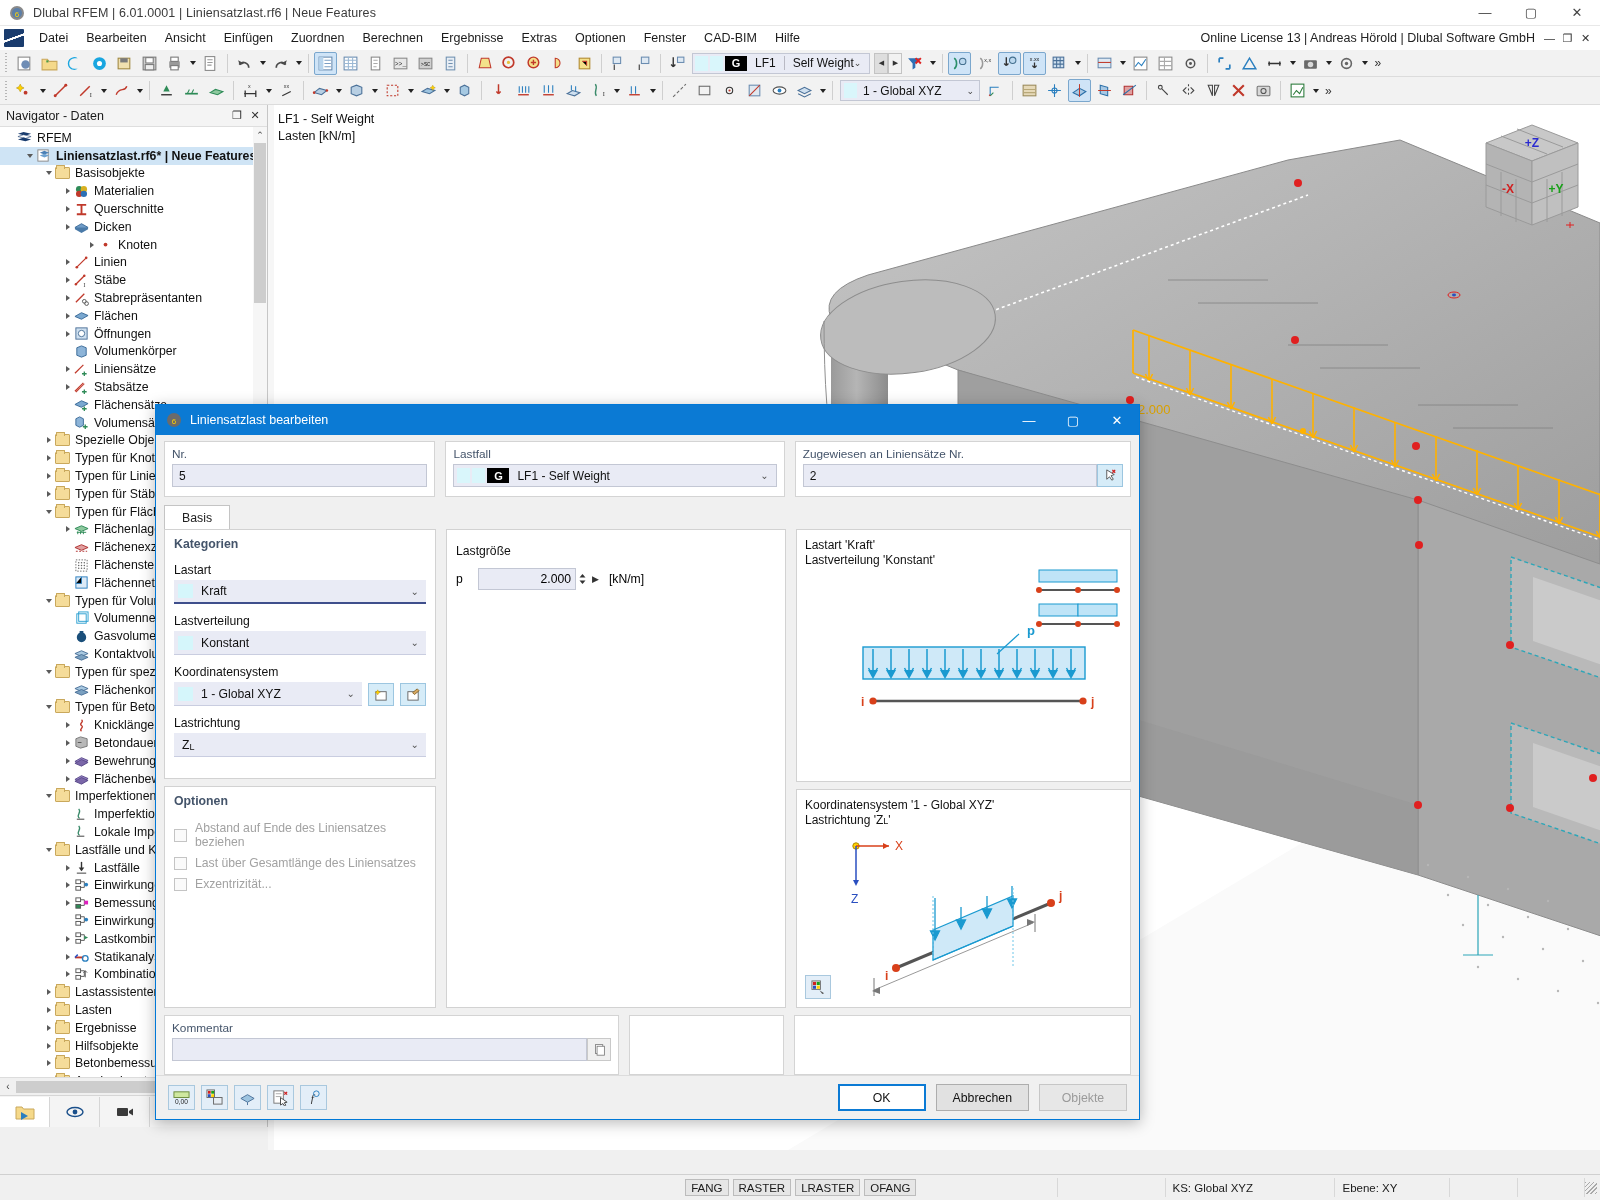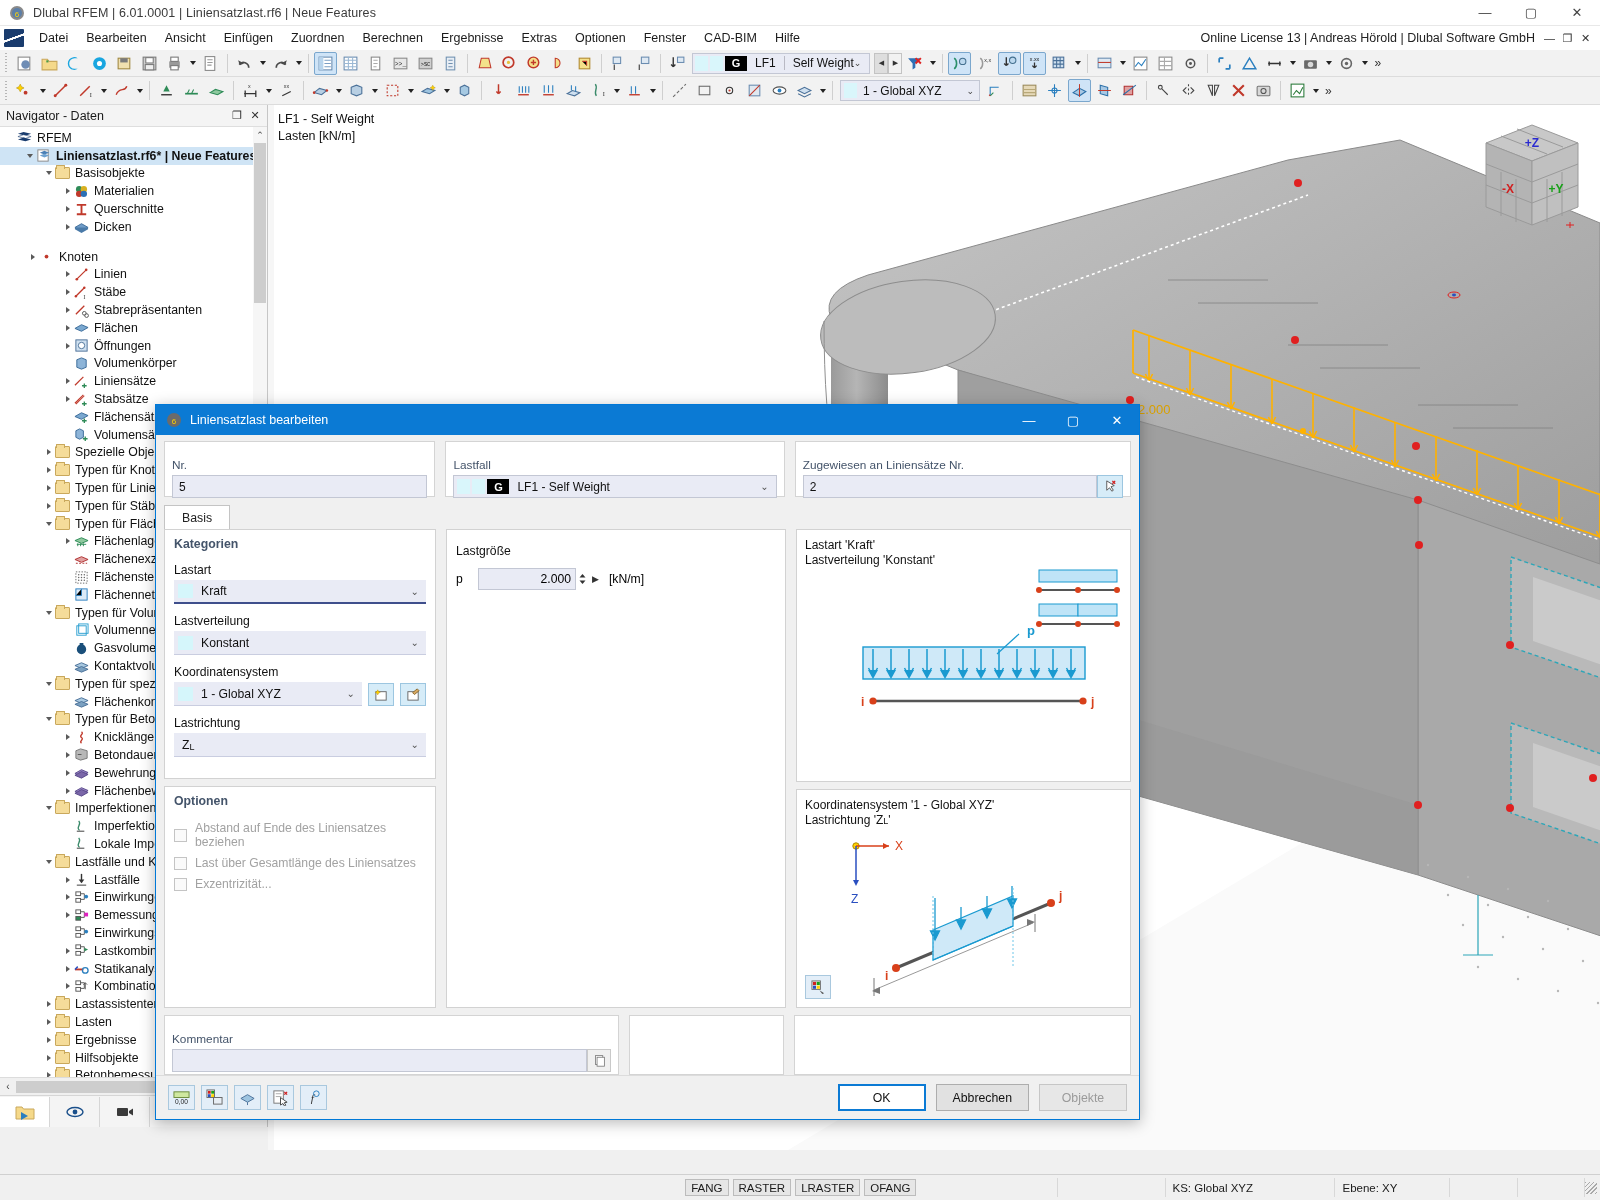--- a/index.html
+++ b/index.html
@@ -179,21 +179,21 @@
     height:30px; background:#0b7ad4; display:flex; align-items:center; color:#fff;
   }
   .dlg-ic { width:16px;height:16px;margin-left:10px;margin-right:8px; }
   .dlg-t { font-size:12.5px; }
   .dlg-wbtns{ margin-left:auto; display:flex; height:30px; }
   .dlg-wbtn { width:44px; height:30px; display:flex;align-items:center;justify-content:center;
               color:#fff; font-size:13px;}
   .dlg-body { flex:1; padding:6px 8px 0 8px; display:flex; flex-direction:column; background:#f0f0f0;}
 
   .top-row { display:flex; gap:10px; height: 56px; }
-  .fieldbox { background:#fff; border:1px solid #d4d4d4; padding:16px 7px 6px 7px; position:relative;}
+  .fieldbox { background:#fff; border:1px solid #d4d4d4; padding:5px 7px 6px 7px; position:relative;}
   .fb-label { font-size:11.8px; color:#44546a; margin-bottom:3px; }
   .txtfield {
     height:23px; background:#e9ebf5; border:1px solid #c3c7d4; display:flex; align-items:center;
     font-size:12px; color:#111; padding-left:6px;
   }
   .combofield {
     height:23px; background:#e9ebf5; border:1px solid #c3c7d4; display:flex; align-items:center;
     font-size:12px; color:#111; padding-left:3px;
   }
   .tab-strip { display:flex; height:24px; margin-top:8px; align-items:flex-end; }
@@ -859,21 +859,21 @@
           <span>Querschnitte</span>
         </div>
         <div class="tree-row" style="padding-left: 61px;">
           <span class="arrow e"></span>
           <span class="tico"><svg width="15" height="15" viewBox="0 0 16 16">
               <path d="M1 9l7-4 7 4-7 4z" fill="#6f9cc8" stroke="#3a6a98"></path>
               <path d="M1 9v2l7 4 7-4V9" fill="#4a7aa8"></path>
             </svg></span>
           <span>Dicken</span>
         </div>
-        <div class="tree-row" style="padding-left: 26px; margin-top: 12px;">
+        <div class="tree-row" style="padding-left: 85px;">
           <span class="arrow e"></span>
           <span class="tico"><svg width="15" height="15" viewBox="0 0 16 16">
               <circle cx="8" cy="8" r="2" fill="#c0392b"></circle>
             </svg></span>
           <span>Knoten</span>
         </div>
         <div class="tree-row" style="padding-left: 61px;">
           <span class="arrow e"></span>
           <span class="tico"><svg width="15" height="15" viewBox="0 0 16 16">
               <path d="M3 13L13 3" stroke="#c0392b" stroke-width="1.3"></path>

